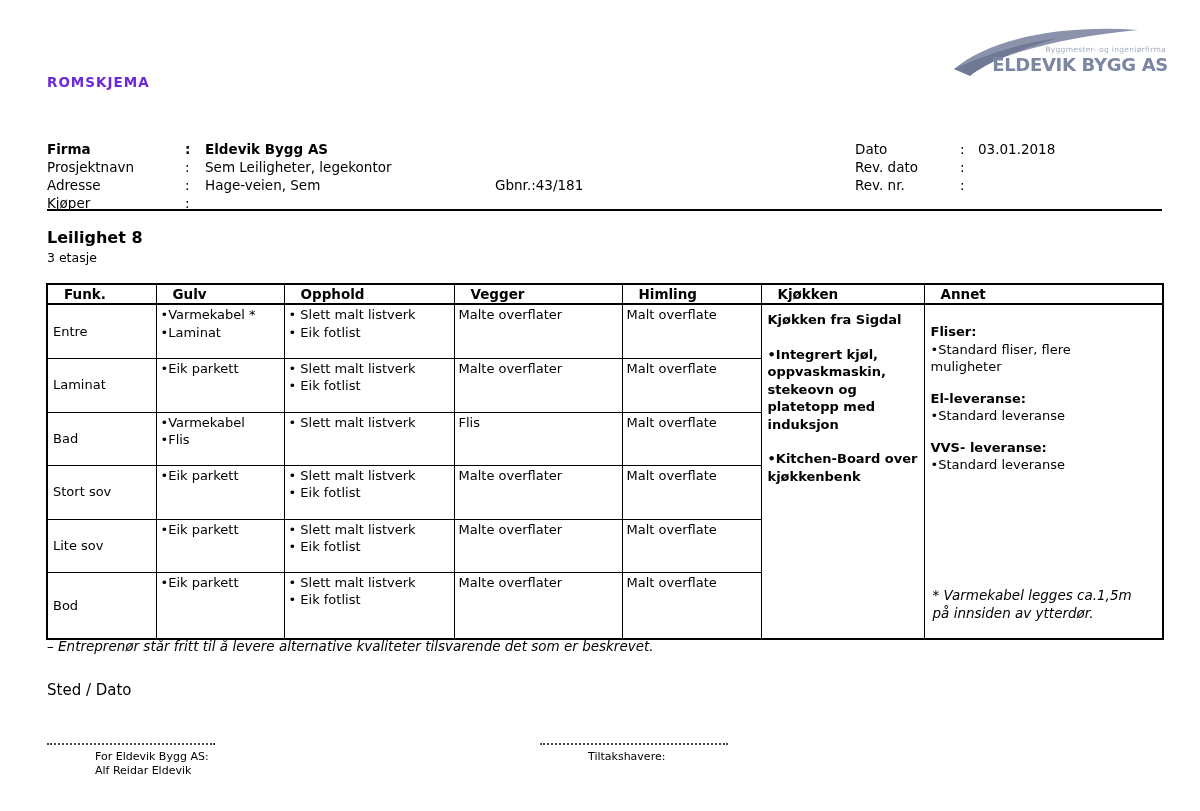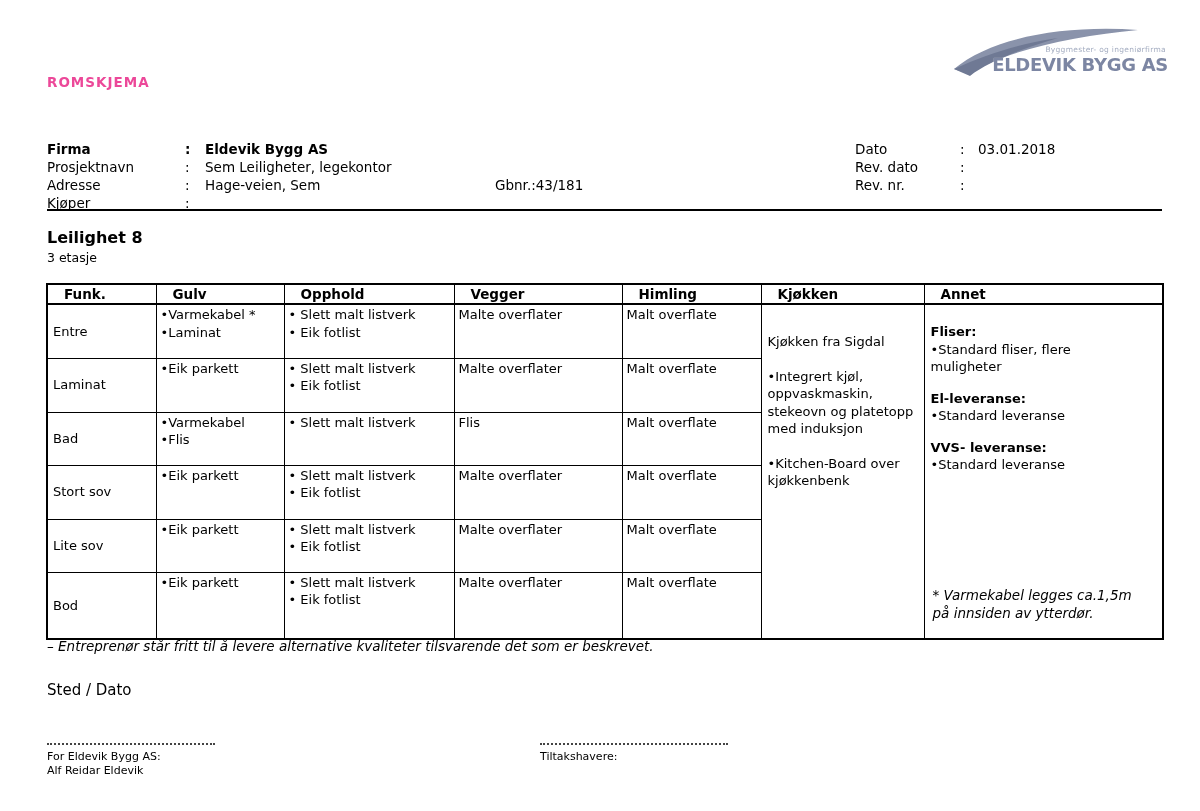--- a/index.html
+++ b/index.html
@@ -4,21 +4,21 @@
 <style>
   * { margin:0; padding:0; box-sizing:border-box; }
   body { background:#e8e8e8; font-family:"DejaVu Sans","Liberation Sans",sans-serif; }
   .page {
     position:relative; width:1200px; height:811px; background:#ffffff;
     color:#000; overflow:hidden;
   }
   
   .doc-label {
     position:absolute; left:47px; top:74px;
-    font-size:13.5px; font-weight:bold; letter-spacing:1px; color:#ec4899;
+    font-size:13.5px; font-weight:bold; letter-spacing:1px; color:#6d28d9;
   }
   .logo { position:absolute; left:948px; top:24px; width:222px; height:56px; }
   .logo svg { position:absolute; left:0; top:0; }
   .logo .tagline {
     position:absolute; right:4px; top:21px; font-size:7.5px; color:#a4adc1;
     letter-spacing:0.3px; white-space:nowrap;
   }
   .logo .company {
     position:absolute; right:2px; top:30px; font-size:18px; font-weight:bold;
     color:#7c86a3; letter-spacing:-0.3px; white-space:nowrap;
@@ -47,36 +47,36 @@
     border:1.5px solid #000; vertical-align:top; padding:1px 4px;
     line-height:17.5px; overflow:hidden;
   }
   .romtable { border:2px solid #000; }
   .romtable th {
     text-align:left; font-size:13.5px; height:19px; padding:0 16px; line-height:18px;
     border-bottom-width:2px;
   }
   td.funk { vertical-align:middle; padding-left:5px; }
   .cell-line { display:block; }
-  td.kjokken { padding-top:28px; padding-left:6px; }
+  td.kjokken { padding-top:6px; padding-left:6px;font-weight:bold; }
   td.kjokken p { margin-bottom:17px; }
   td.annet { position:relative; padding-top:18px; padding-left:6px; }
   td.annet .sec { margin-bottom:14px; max-width:180px; }
   td.annet .sec-t { font-weight:bold; }
   td.annet .note {
     position:absolute; left:8px; bottom:16px; font-style:italic; font-size:13.5px;
     max-width:215px; line-height:18px;
   }
   
   .disclaimer { position:absolute; left:47px; top:638px; font-style:italic; font-size:13.5px; }
   .sted-dato { position:absolute; left:47px; top:681px; font-size:15px; }
   .sign-line { position:absolute; top:743px; border-top:2px dotted #444; }
   .sign-line.left { left:47px; width:168px; }
   .sign-line.right { left:540px; width:188px; }
-  .sign-txt { position:absolute; font-size:11px; line-height:14px; }
+  .sign-txt { position:absolute; font-size:11px; line-height:14px;margin-left:48px; }
   .sign-txt.l1 { left:47px; top:750px; }
   .sign-txt.l2 { left:47px; top:764px; }
   .sign-txt.r1 { left:540px; top:750px; }
 </style>
 </head>
 <body>
 
 <div class="page">
 
   <div class="doc-label">ROMSKJEMA</div>

